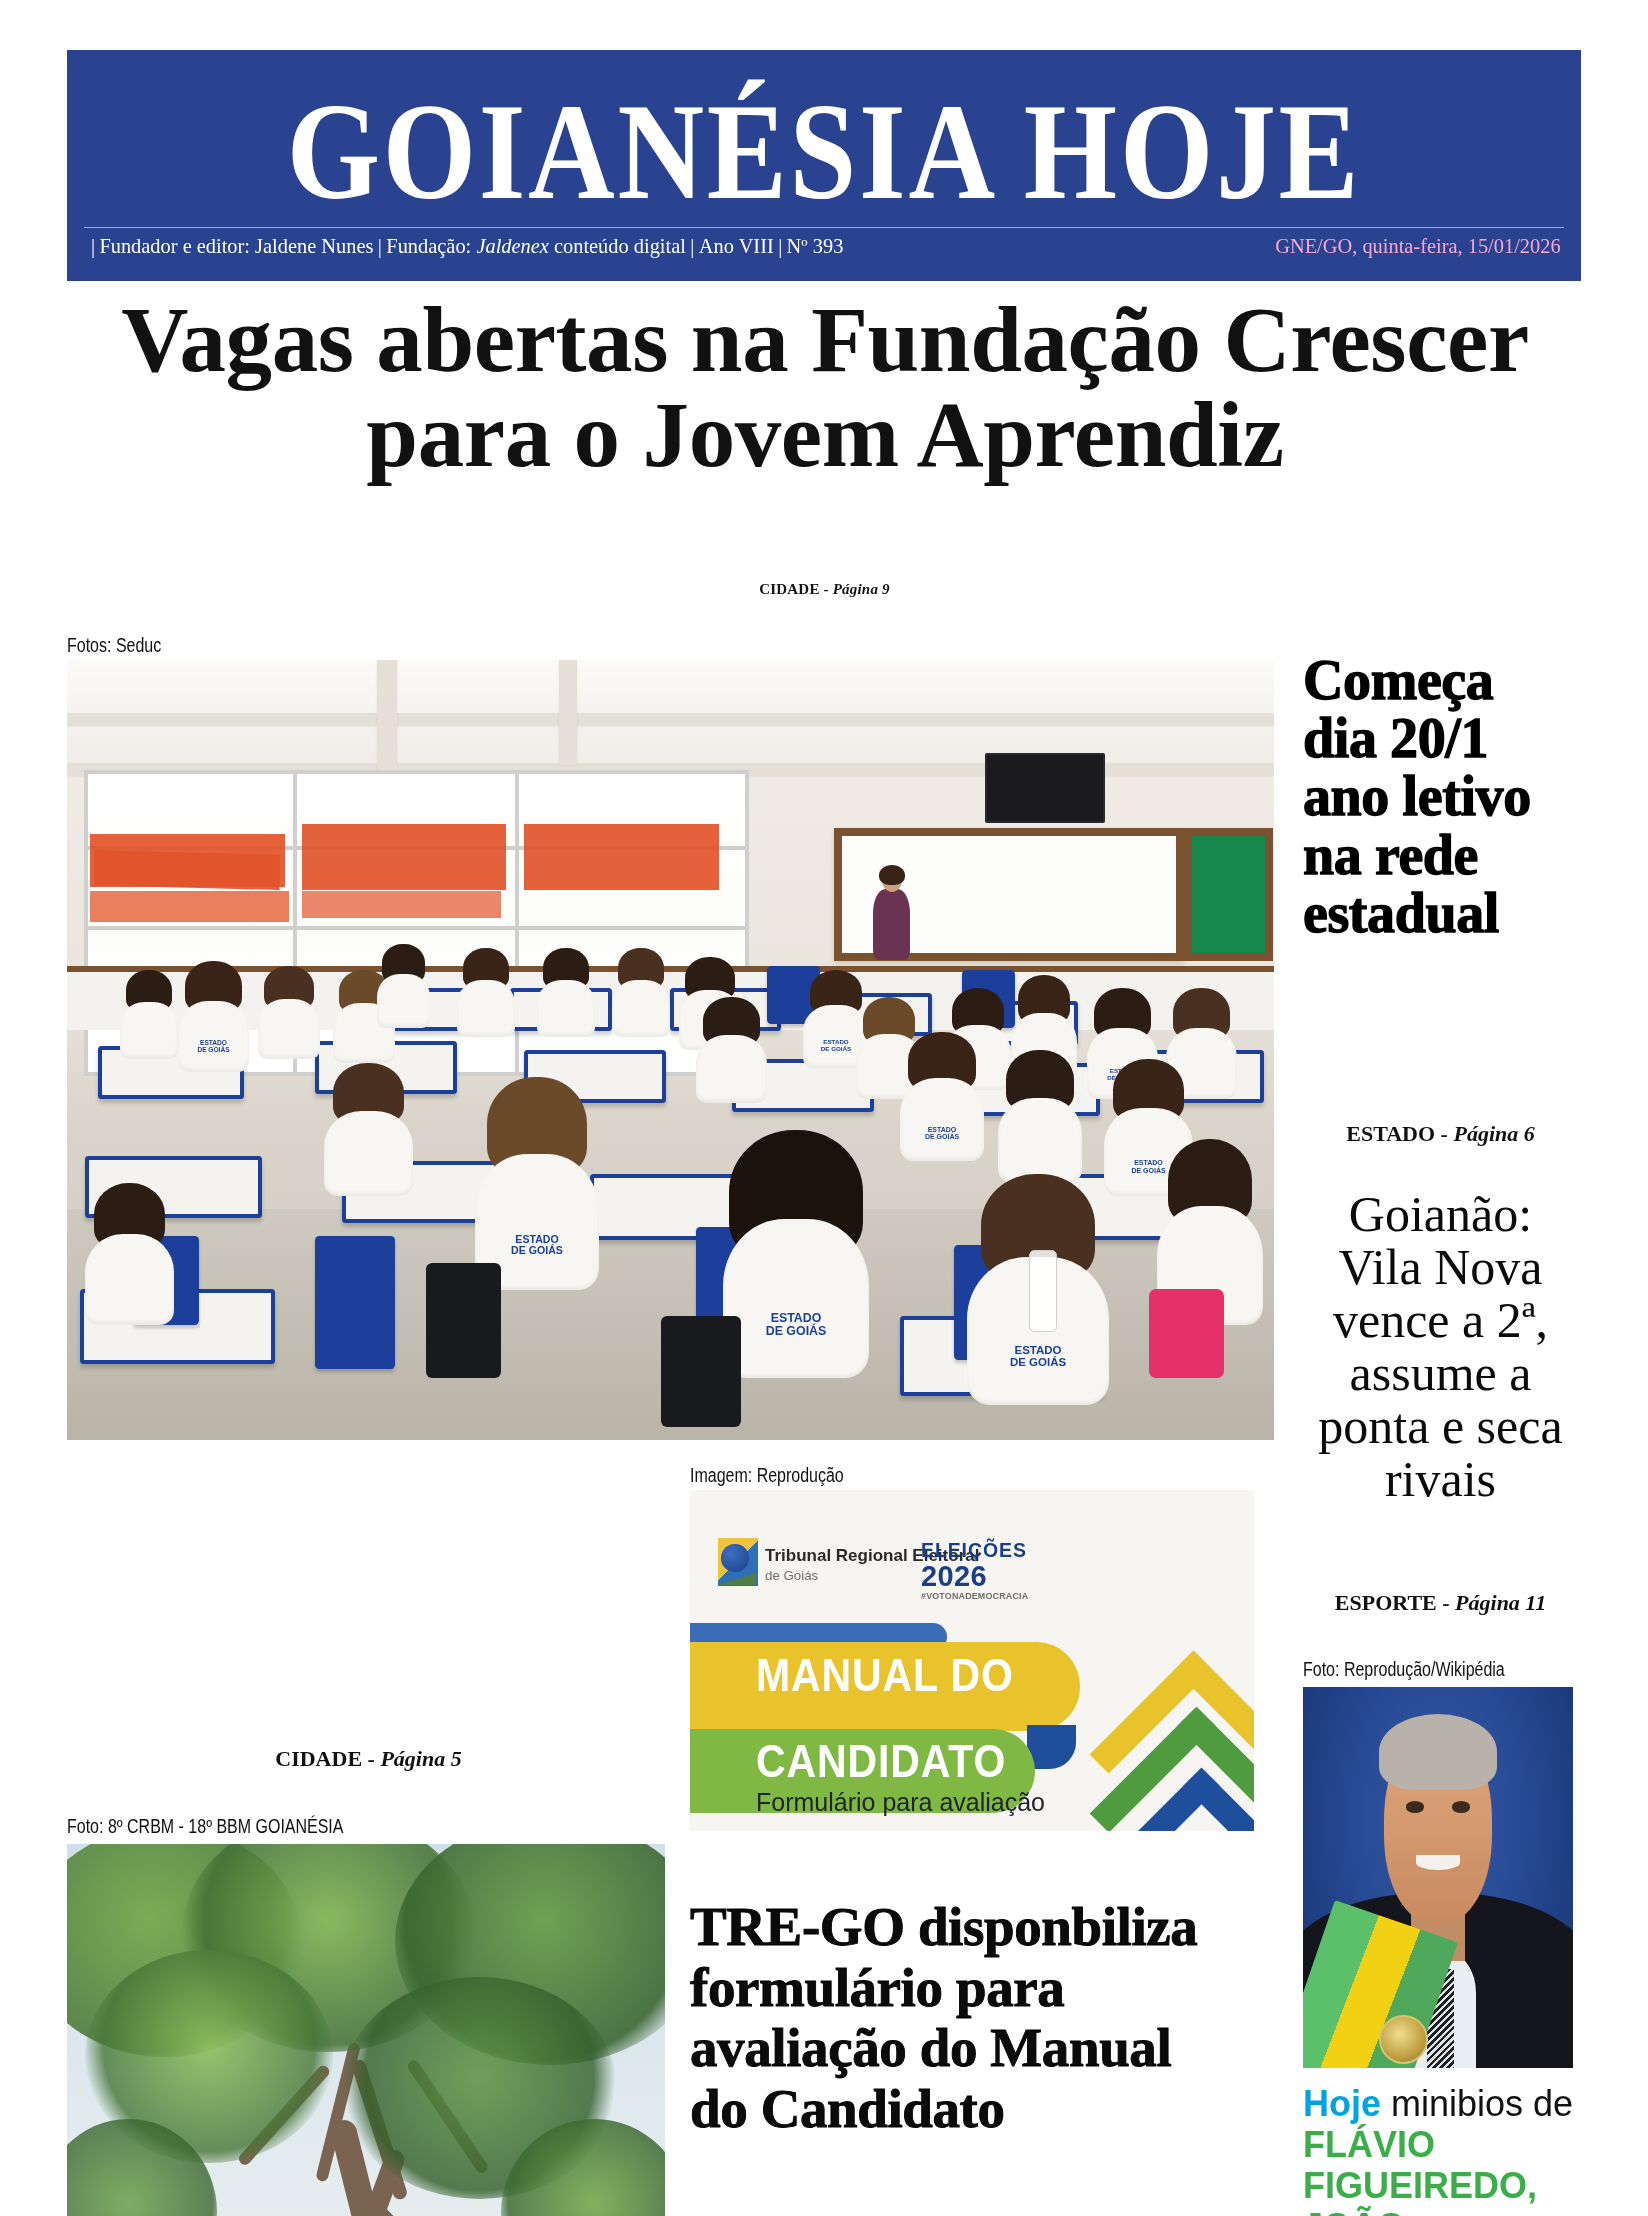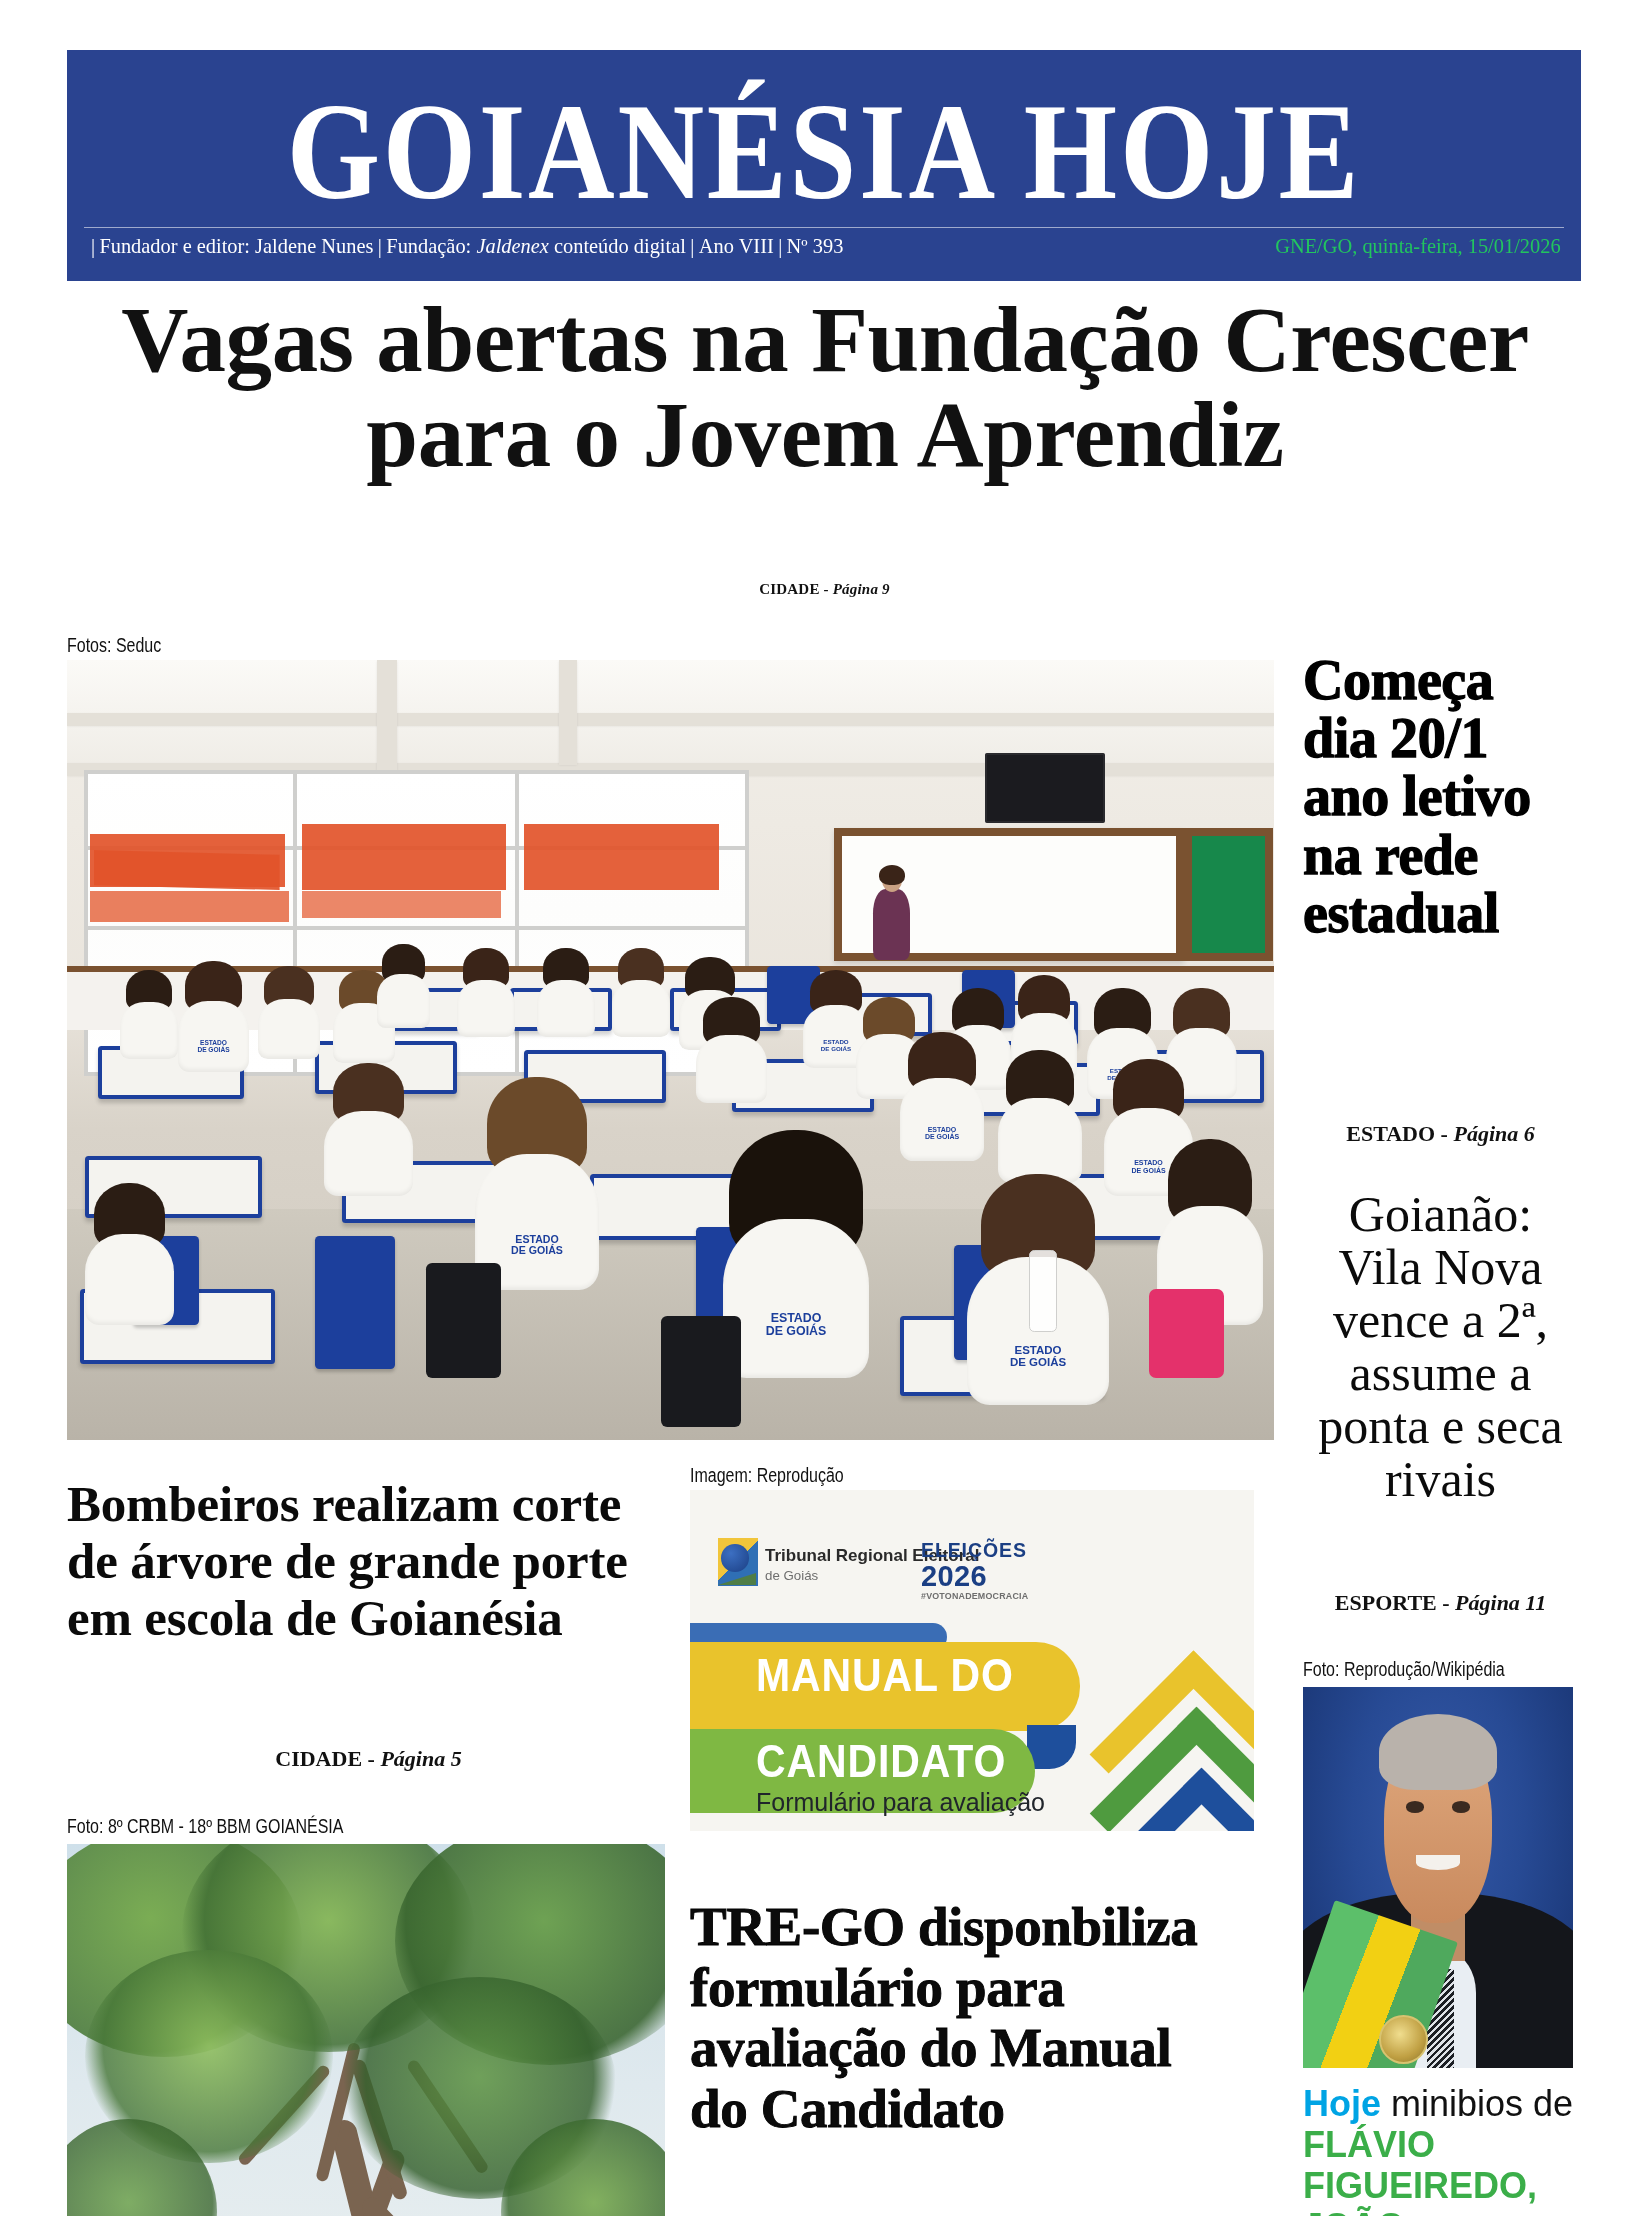--- a/index.html
+++ b/index.html
@@ -38,21 +38,21 @@
   }
   .masthead-byline{
     position:absolute;left:19.5px;top:186px;
     color:#ffffff;font-size:20.4px;line-height:1;white-space:nowrap;
     font-family:"Liberation Serif", serif;
   }
   .masthead-byline .sep{padding:0 4.4px;font-weight:300;}
   .masthead-byline i{font-style:italic;}
   .masthead-date{
     position:absolute;right:20.4px;top:186px;
-    color:#22c55e;font-size:20.4px;line-height:1;white-space:nowrap;
+    color:#f9a8d4;font-size:20.4px;line-height:1;white-space:nowrap;
     font-family:"Liberation Serif", serif;
   }
 
   
   .lead-headline{
     position:absolute;left:67px;top:293px;width:1516px;
     text-align:center;
     font-family:"Liberation Serif", serif;
     font-weight:700;
     font-size:93px;
@@ -432,21 +432,20 @@
   <div id="minibios">
     <span class="hoje">Hoje</span>
     <span>minibios</span>
     <span>de</span>
     <span class="green">FLÁVIO FIGUEIREDO,</span>
     <span class="green">JOÃO FIGUEIREDO</span>
     
     
   </div>
 
-  <div id="head-bombeiros">Bombeiros realizam corte de árvore de grande porte em escola de Goianésia</div>
   <div id="kicker-bombeiros">
     <span>CIDADE</span> - <i>Página 5</i>
   </div>
 
   <div class="credit" style="left:67px;top:1815px;">Foto: 8º CRBM - 18º BBM GOIANÉSIA</div>
   <div class="photo" id="photo-tree">
     <div class="tr-sky"></div>
 
     <div class="tr-branch" style="left:306px;bottom:146px;width:26px;height:186px;transform:rotate(-14deg);"></div>
     <div class="tr-branch" style="left:266px;bottom:146px;width:20.4px;height:160px;transform:rotate(20deg);"></div>

